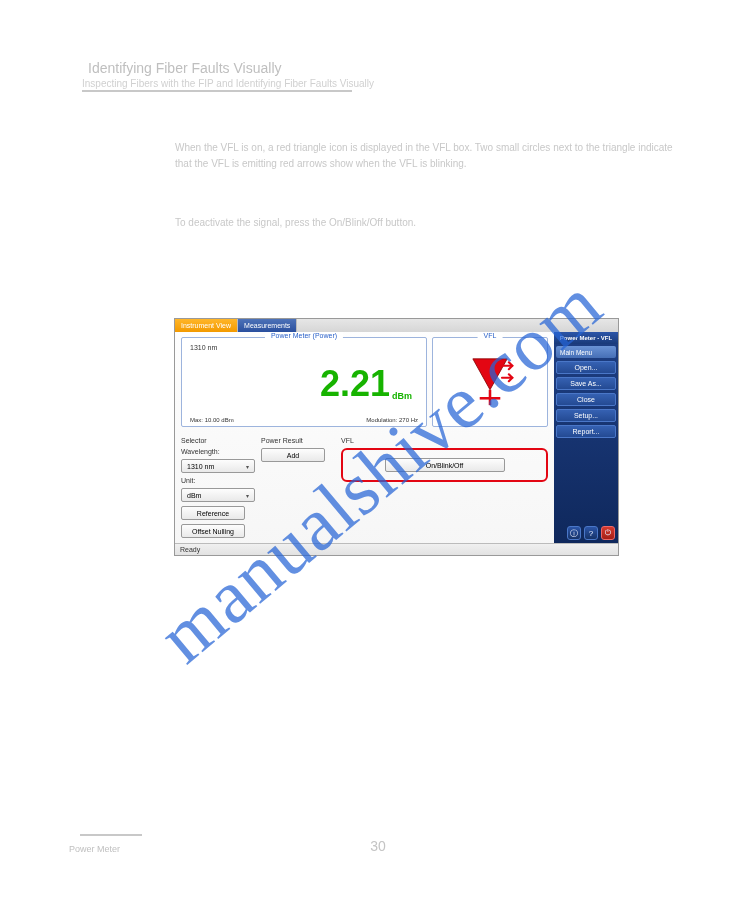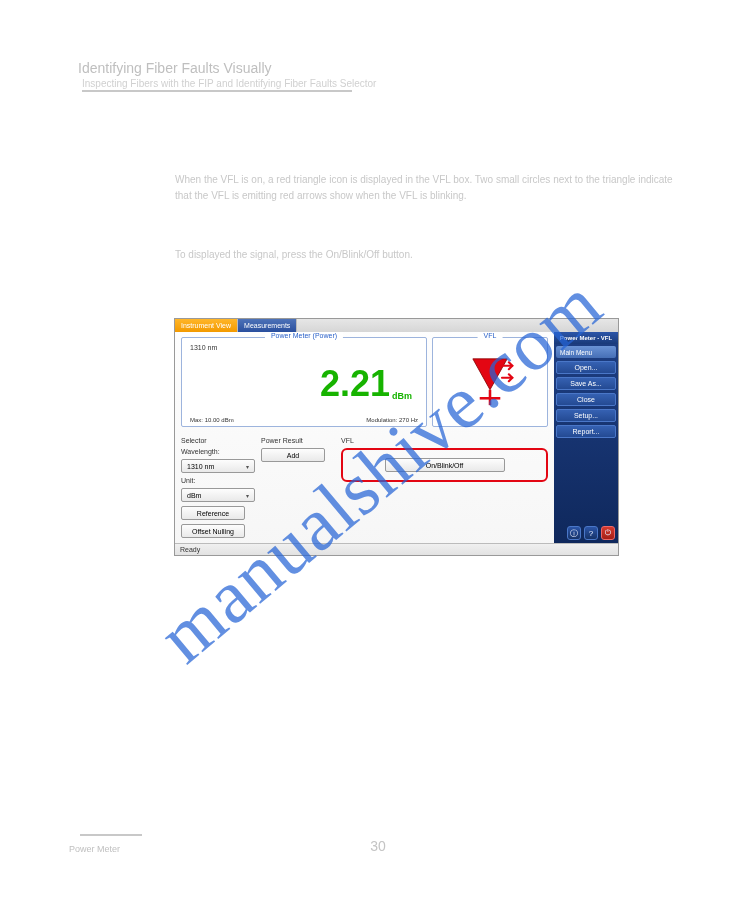--- a/index.html
+++ b/index.html
@@ -6,32 +6,32 @@
   html, body { width: 756px; height: 918px; background: #fff; font-family: Arial, sans-serif; position: relative; }
 
   
   .header-rule {
     position: absolute;
     left: 82px; top: 90px; width: 270px; height: 2px;
     background: #c8c8c8;
   }
   .page-header {
     position: absolute;
-    left: 78px; top: 60px;
+    left: 88px; top: 60px;
     color: #bfbfbf; font-size: 14px; font-weight: 500;
     width: 300px;
   }
   .breadcrumb-line {
     position: absolute; left: 82px; top: 78px; font-size: 10px; color: #d0d0d0;
   }
 
   
   .body-text {
     position: absolute; left: 175px; width: 500px; color: #c8c8c8;
-    font-size: 10px; line-height: 1.6; margin-top: 32px;
+    font-size: 10px; line-height: 1.6;
   }
   .para1 { top: 140px; }
   .para2 { top: 215px; }
 
   
   .app {
     position: absolute;
     left: 174px; top: 318px; width: 445px; height: 238px;
     border: 1px solid #999;
     background: linear-gradient(#fefefe,#f6f6f6);
@@ -140,29 +140,29 @@
   }
   .footer-text {
     position:absolute; left: 69px; bottom: 64px; font-size: 9px; color:#c0c0c0;
   }
   .pagenum { position:absolute; bottom: 64px; left: 50%; transform:translateX(-50%); font-size:14px; color:#c4c4c4; }
 </style>
 </head>
 <body>
 
 <div class="page-header">Identifying Fiber Faults Visually</div>
-<div class="breadcrumb-line">Inspecting Fibers with the FIP and Identifying Fiber Faults Selector</div>
+<div class="breadcrumb-line">Inspecting Fibers with the FIP and Identifying Fiber Faults Visually</div>
 <div class="header-rule"></div>
 
 <div class="body-text para1">
   <span>When the VFL is on, a red triangle icon is displayed in the VFL box. Two small</span>
   <span>circles next to the triangle indicate that the VFL is emitting red arrows show</span>
   <span>when the VFL is blinking.</span>
 </div>
-<div class="body-text para2">To displayed the signal, press the On/Blink/Off button.</div>
+<div class="body-text para2">To deactivate the signal, press the On/Blink/Off button.</div>
 
 <div class="app">
   <div class="tabs">
     <div class="tab active">Instrument View</div>
     <div class="tab inactive">Measurements</div>
   </div>
 
   <div class="workspace">
     <div class="main">
       <div class="panels-top">

